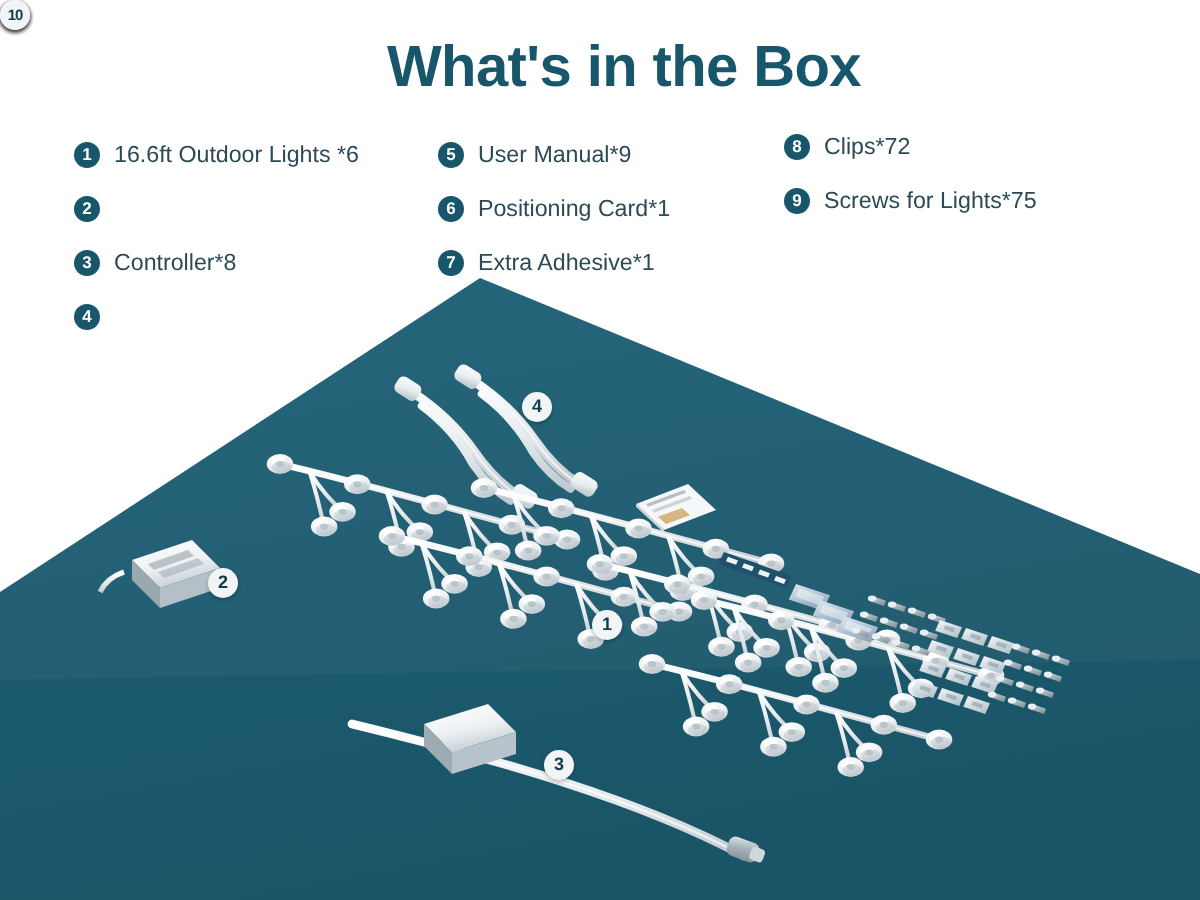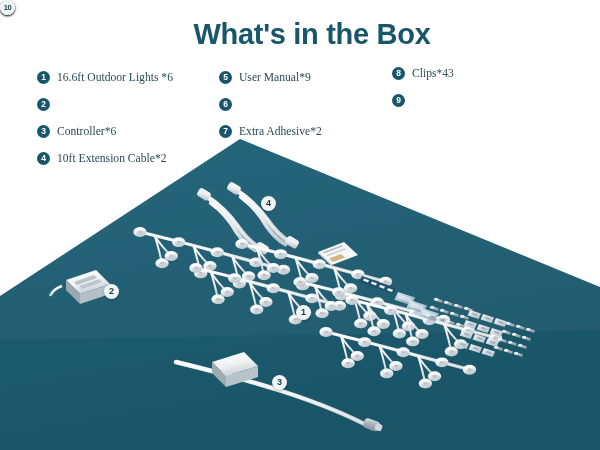--- a/index.html
+++ b/index.html
@@ -56,21 +56,20 @@
     font-weight: bold;
     line-height: 13px;
     text-align: center;
     margin-right: 7px;
   }
   .badge.wide { font-size: 7px; letter-spacing: -0.6px; }
   .legend-label {
     font-size: 11.6px;
     color: #2b4a56;
     white-space: nowrap;
-    font-family: Liberation Serif, serif;
   }
 
   
   #scene {
     position: absolute;
     left: 0;
     top: 0;
     width: 600px;
     height: 450px;
     z-index: 5;
@@ -114,49 +113,50 @@
   <div class="legend-col" id="legend-col-1">
     <div class="legend-item">
       <div class="badge">1</div>
       <div class="legend-label">16.6ft Outdoor Lights *6</div>
     </div>
     <div class="legend-item">
       <div class="badge">2</div>
     </div>
     <div class="legend-item">
       <div class="badge">3</div>
-      <div class="legend-label">Controller*6</div>
+      <div class="legend-label">Controller*8</div>
     </div>
     <div class="legend-item">
       <div class="badge">4</div>
-      <div class="legend-label">10ft Extension Cable*2</div>
     </div>
   </div>
 
   <div class="legend-col" id="legend-col-2">
     <div class="legend-item">
       <div class="badge">5</div>
       <div class="legend-label">User Manual*9</div>
     </div>
     <div class="legend-item">
       <div class="badge">6</div>
+      <div class="legend-label">Positioning Card*1</div>
     </div>
     <div class="legend-item">
       <div class="badge">7</div>
-      <div class="legend-label">Extra Adhesive*2</div>
+      <div class="legend-label">Extra Adhesive*1</div>
     </div>
   </div>
 
   <div class="legend-col" id="legend-col-3">
     <div class="legend-item">
       <div class="badge">8</div>
-      <div class="legend-label">Clips*43</div>
+      <div class="legend-label">Clips*72</div>
     </div>
     <div class="legend-item">
       <div class="badge">9</div>
+      <div class="legend-label">Screws for Lights*75</div>
     </div>
   </div>
 
   <svg id="scene" viewBox="0 0 600 450">
     <defs>
       <linearGradient id="panelGrad" x1="0" y1="0" x2="0.35" y2="1">
         <stop offset="0%" stop-color="#1d6178"></stop>
         <stop offset="55%" stop-color="#1b5a6e"></stop>
         <stop offset="100%" stop-color="#1a5567"></stop>
       </linearGradient>

